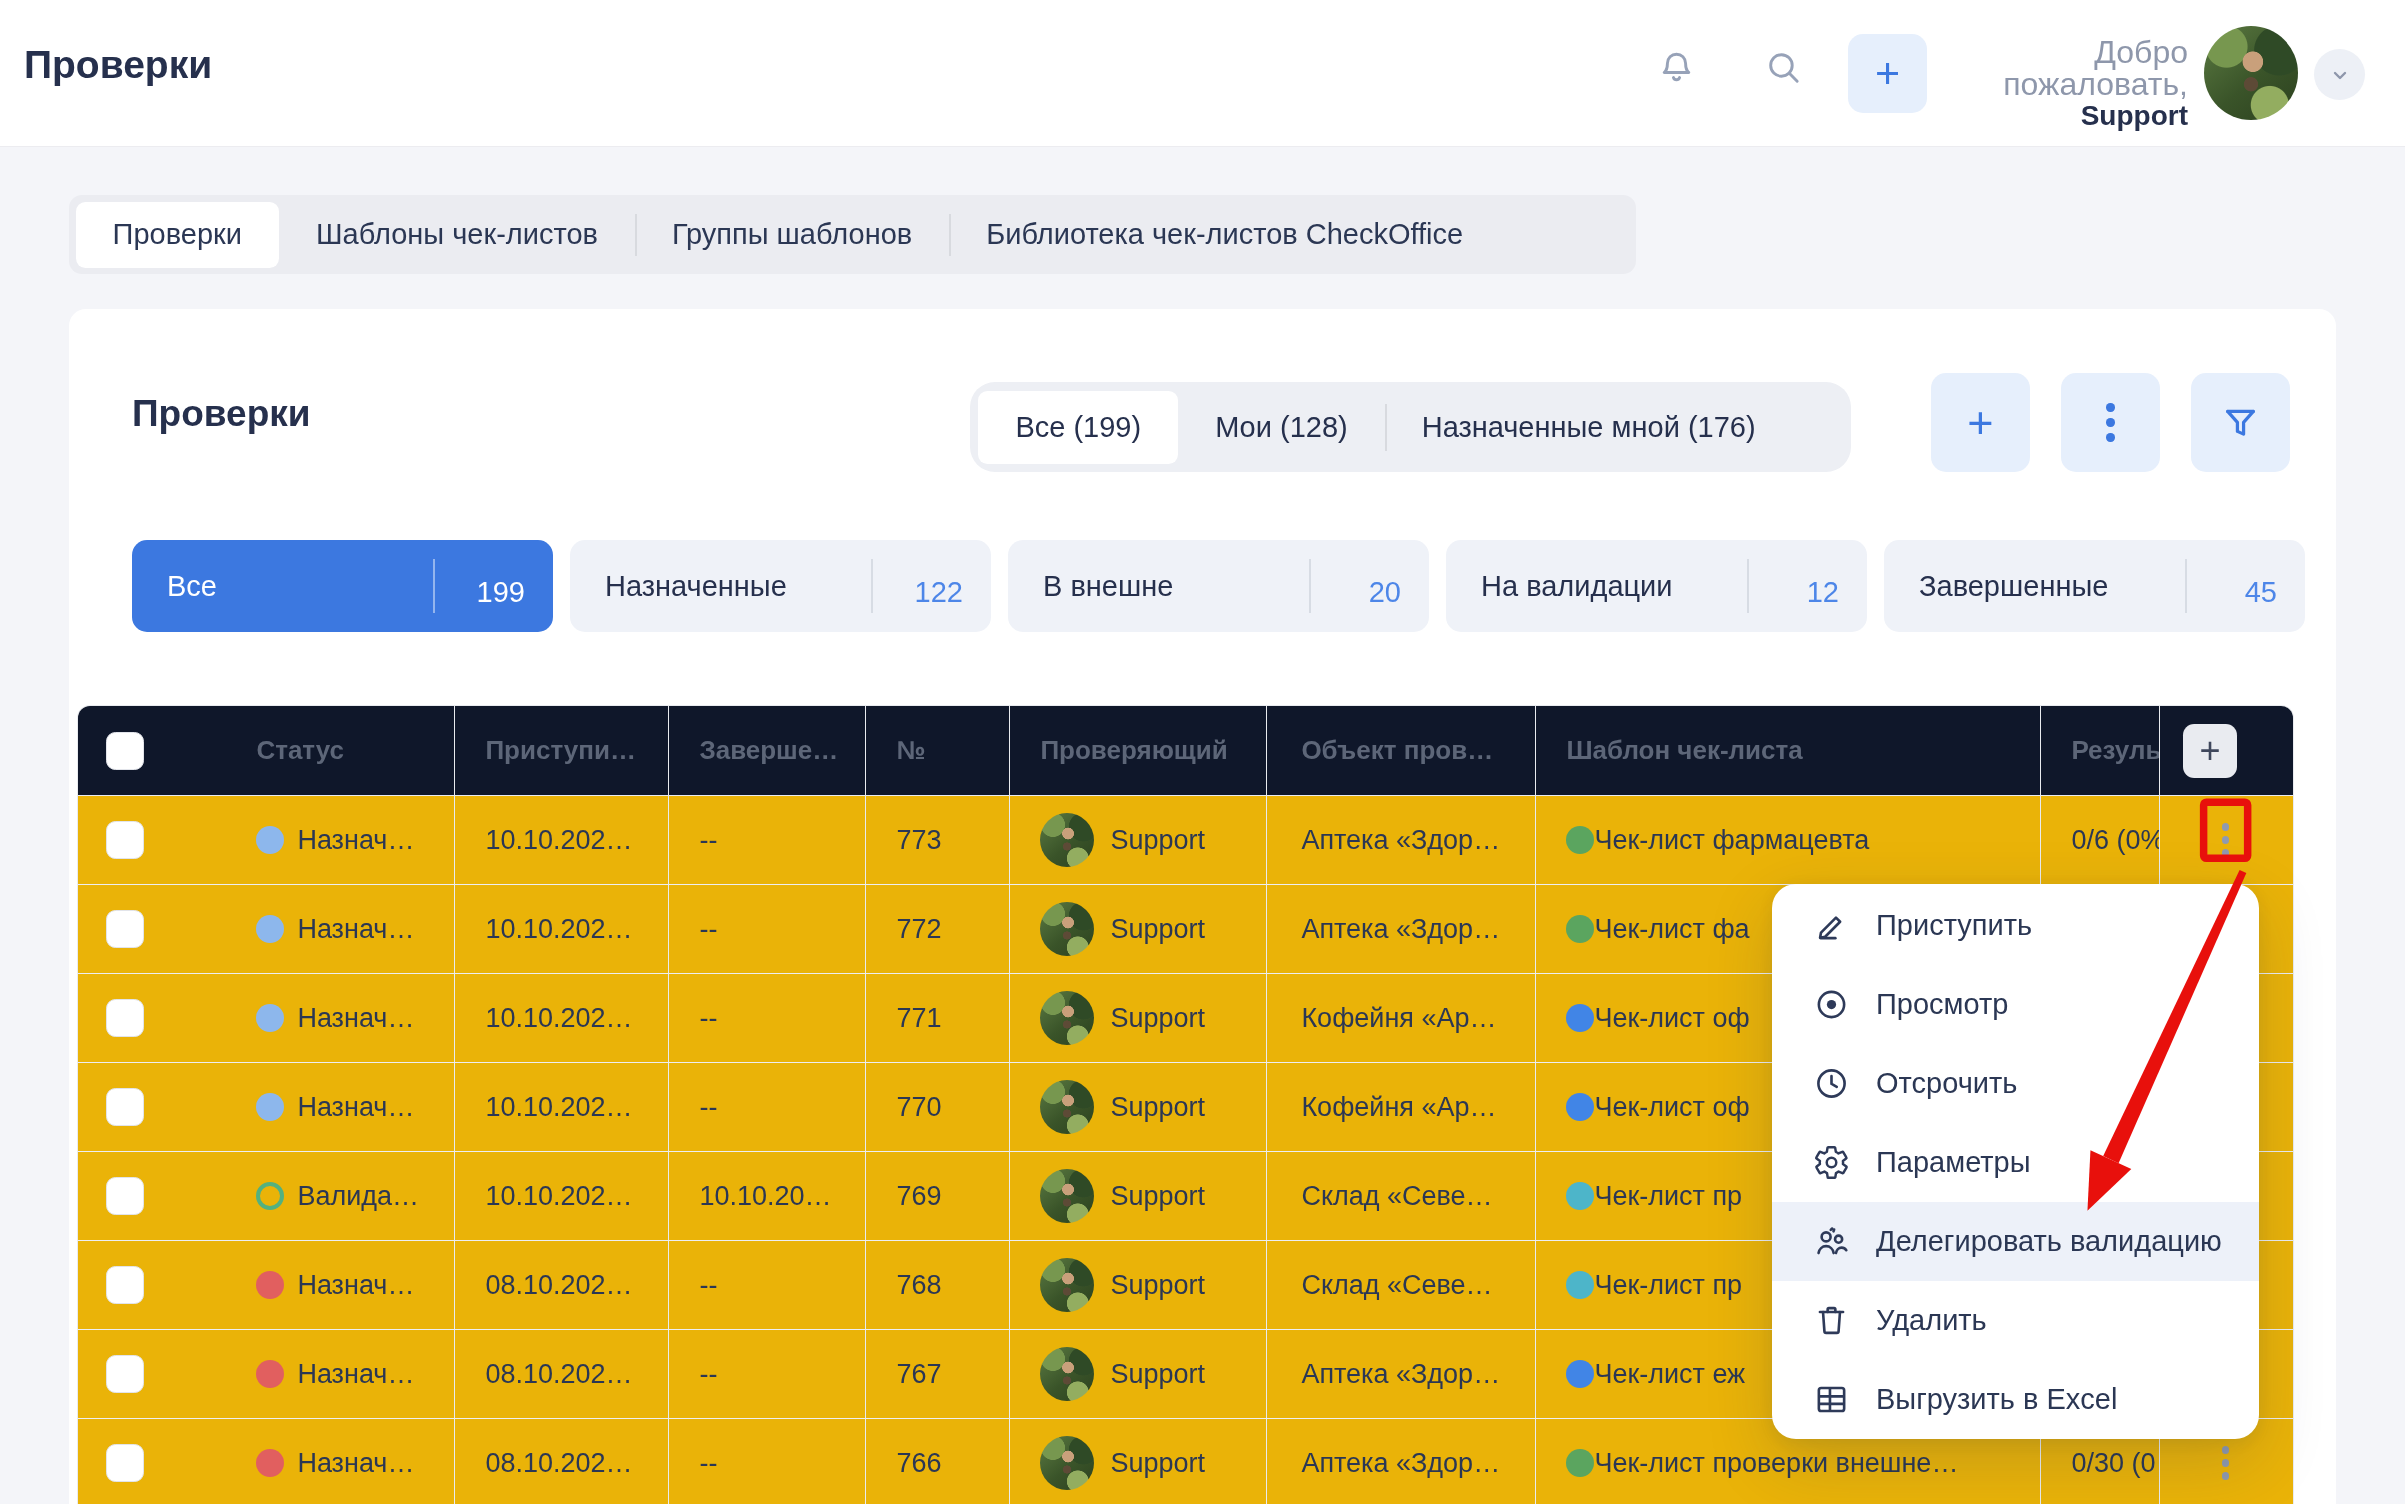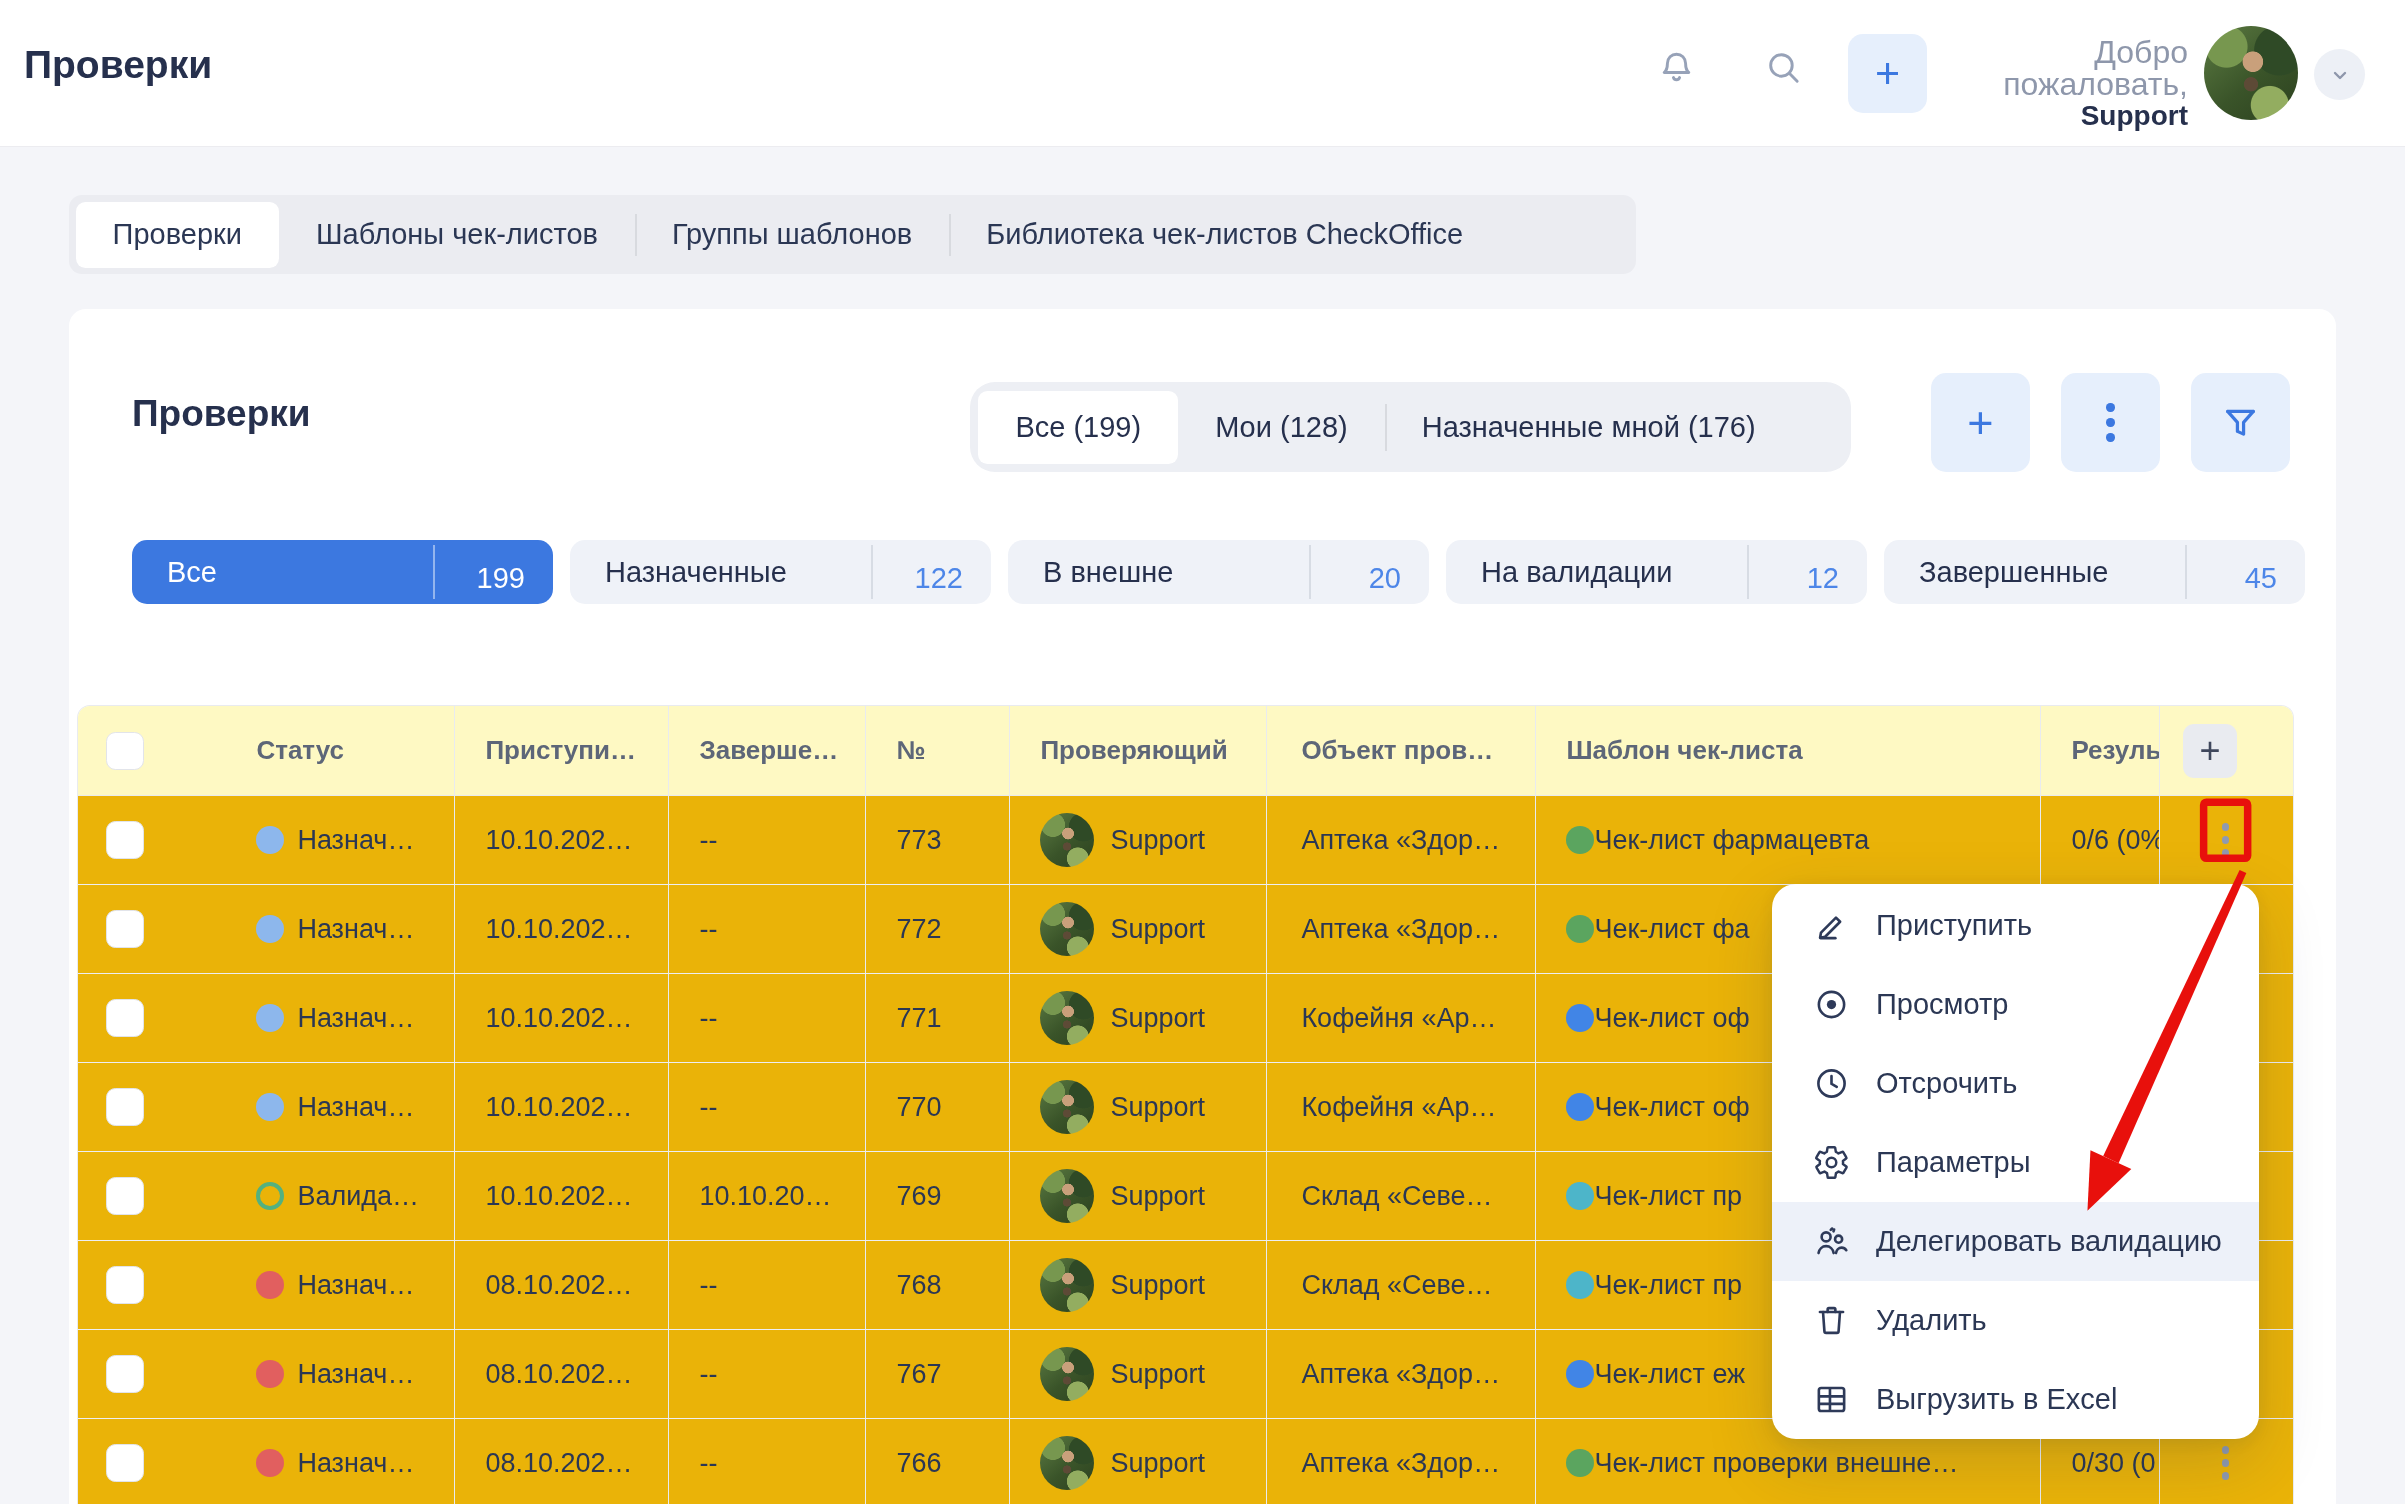--- a/index.html
+++ b/index.html
@@ -46,33 +46,33 @@
   .segment.active{background:#fff;}
   .segment:nth-child(3)::before{content:"";position:absolute;left:0;top:13px;bottom:13px;width:1.9px;background:#d8dadf;}
   .tool-btn{position:absolute;top:64px;width:99px;height:99px;border-radius:15px;background:#e6effc;
     display:flex;align-items:center;justify-content:center;color:#3c78e0;}
   .tool-plus{left:1862px;font-size:45px;}
   .tool-kebab{left:1992px;}
   .tool-filter{left:2122px;}
   .kebab-dots i{display:block;width:8.4px;height:8.4px;border-radius:50%;background:#3c78e0;margin:6.6px auto;}
   
   .chips{position:absolute;left:63px;top:231px;display:flex;gap:17px;}
-  .chip{width:421px;height:64px;border-radius:15px;background:#eff2f8;display:flex;align-items:center;
+  .chip{width:421px;height:92px;border-radius:15px;background:#eff2f8;display:flex;align-items:center;
     padding:0 28px 0 35px;box-sizing:border-box;font-size:29px;}
   .chip .lbl{flex:1;color:#26304d;}
   .chip .div{width:1.9px;height:54px;background:#d7dce4;}
   .chip .cnt{margin-left:28px;min-width:62px;text-align:right;color:#4d86e8;margin-top:12px;}
   .chip.active{background:#3c78e0;}
   .chip.active .lbl,.chip.active .cnt{color:#fff;}
   .chip.active .div{background:rgba(255,255,255,.45);}
   
   .tbl{position:absolute;left:8.4px;top:396px;width:2215px;border:1.9px solid #e9ebef;border-bottom:none;
     border-radius:13px 13px 0 0;background:#fff;overflow:hidden;}
   .thead,.trow{display:grid;grid-template-columns:377px 214px 197px 144px 257px 269px 505px 119px 130px;}
-  .thead{height:89px;background:#fef9c3;border-bottom:1.9px solid #e9ebef;}
+  .thead{height:89px;background:#0f172a;border-bottom:1.9px solid #e9ebef;}
   .trow{height:88px;border-bottom:1.9px solid #edeef2;background:#eab308;}
   .trow.thick{border-bottom:3.7px solid #d9dbe2;}
   .cell{display:flex;align-items:center;border-right:1.9px solid #e9ebef;overflow:hidden;white-space:nowrap;box-sizing:border-box;}
   .cell:last-child{border-right:none;}
   .thead .cell{font-size:26px;font-weight:700;color:#5d6678;}
   .trow .cell{font-size:27px;color:#2b3754;}
   .cb{width:36px;height:36px;border:1.9px solid #e2e4ea;border-radius:9.4px;background:#fff;flex:0 0 auto;}
   .c-status .cb{margin-left:28px;}
   .c-status .dot{margin-left:112px;}
   .c-status .st-label{margin-left:13px;}

